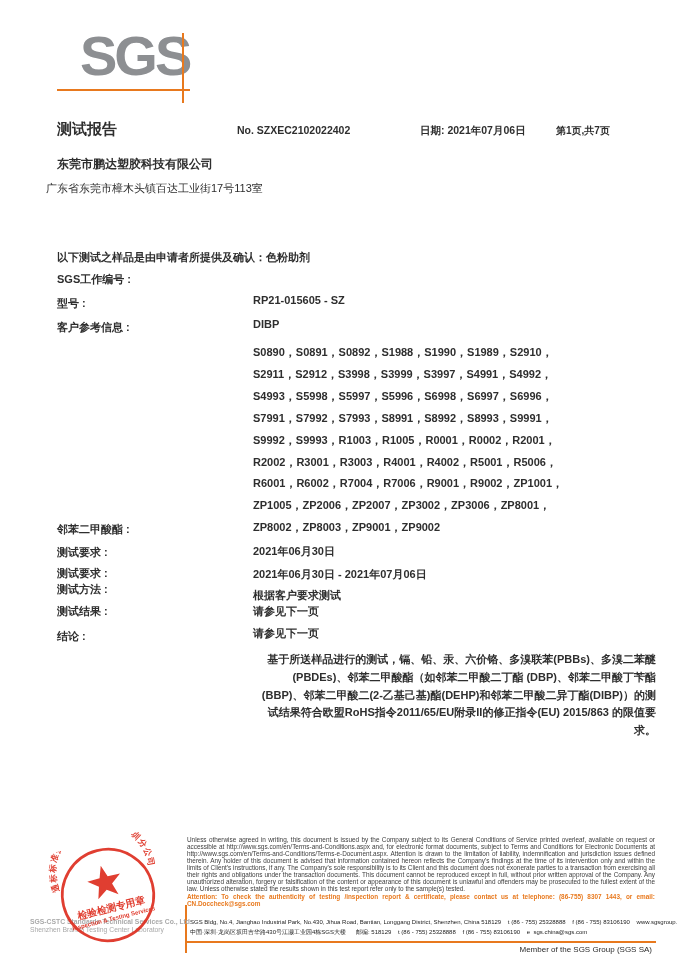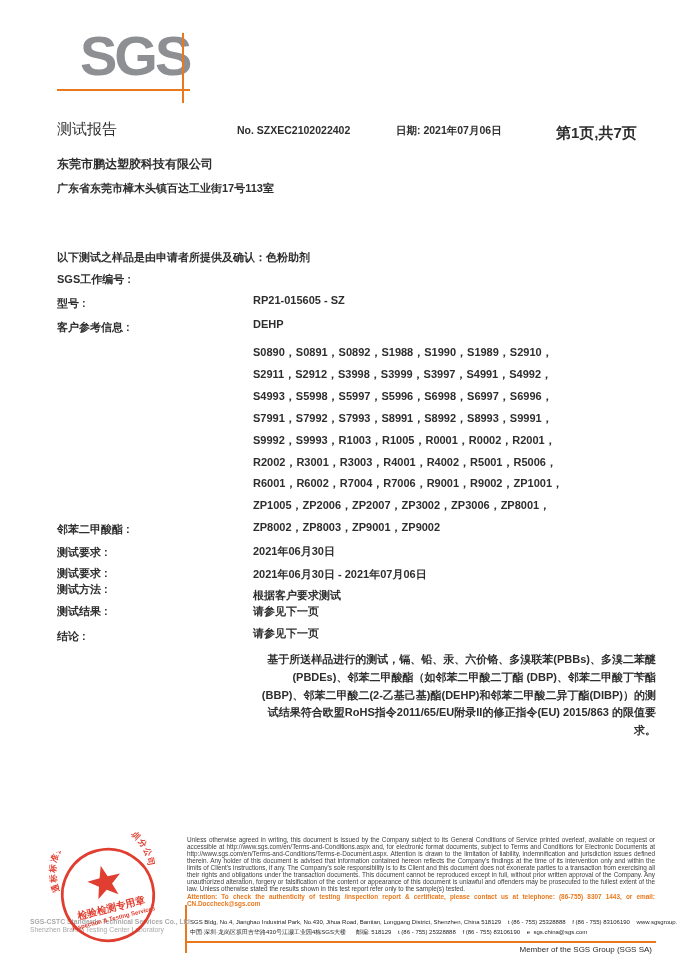--- a/index.html
+++ b/index.html
@@ -18,27 +18,27 @@
   .logo-wrap{position:absolute;left:57px;top:24px;width:160px;height:90px;}
   .logo-text{
     position:absolute;left:23px;top:2px;
     font-size:56px;font-weight:bold;letter-spacing:-3px;
     color:var(--logo-gray);line-height:60px;
   }
   .logo-hline{position:absolute;left:0;top:65px;width:133px;height:2px;background:var(--accent-orange);}
   .logo-vline{position:absolute;left:125px;top:9px;width:2px;height:70px;background:var(--accent-orange);}
   
   .hdr{position:absolute;left:0;top:0;width:677px;}
-  .hdr-title{position:absolute;left:57px;top:120px;font-size:15px;font-weight:normal;}
+  .hdr-title{position:absolute;left:57px;top:120px;font-size:15px;font-weight:bold;}
   .hdr-no{position:absolute;left:237px;top:124px;font-size:10.5px;font-weight:600;}
-  .hdr-date{position:absolute;left:396px;top:124px;font-size:10.5px;font-weight:600;}
-  .hdr-page{position:absolute;left:556px;top:124px;font-size:15px;font-weight:600;}
+  .hdr-date{position:absolute;left:420px;top:124px;font-size:10.5px;font-weight:600;}
+  .hdr-page{position:absolute;left:556px;top:124px;font-size:10px;font-weight:600;}
   
   .app-name{position:absolute;left:57px;top:156px;font-size:12px;font-weight:600;}
-  .app-addr{position:absolute;left:57px;top:181px;font-size:11px;font-weight:700;}
+  .app-addr{position:absolute;left:46px;top:181px;font-size:11px;font-weight:400;}
   
   .note{position:absolute;left:57px;top:250px;font-size:11px;font-weight:600;text-align:right;}
   .row{position:absolute;left:57px;width:590px;font-size:11px;font-weight:600;}
   .row .lbl{position:absolute;left:0;top:0;white-space:nowrap;}
   .row .val{position:absolute;left:196px;top:0;width:403px;margin-top:22px;}
   .val-multiline{white-space:pre-line;line-height:21.9px;}
   .val-para{line-height:17.8px;text-align:right;}
   
   .fineprint{
     position:absolute;left:187px;top:836px;width:468px;
@@ -80,21 +80,21 @@
   <div class="app-addr">广东省东莞市樟木头镇百达工业街17号113室</div>
 
   <div class="note">以下测试之样品是由申请者所提供及确认：色粉助剂</div>
 
   <div class="row" style="top:272px">
     <span class="lbl">SGS工作编号 :</span>
     <span class="val">RP21-015605 - SZ</span>
   </div>
   <div class="row" style="top:296px">
     <span class="lbl">型号 :</span>
-    <span class="val">DEHP</span>
+    <span class="val">DIBP</span>
   </div>
   <div class="row" style="top:320px">
     <span class="lbl">客户参考信息 :</span>
     <span class="val val-multiline">S0890，S0891，S0892，S1988，S1990，S1989，S2910，
 S2911，S2912，S3998，S3999，S3997，S4991，S4992，
 S4993，S5998，S5997，S5996，S6998，S6997，S6996，
 S7991，S7992，S7993，S8991，S8992，S8993，S9991，
 S9992，S9993，R1003，R1005，R0001，R0002，R2001，
 R2002，R3001，R3003，R4001，R4002，R5001，R5006，
 R6001，R6002，R7004，R7006，R9001，R9002，ZP1001，

